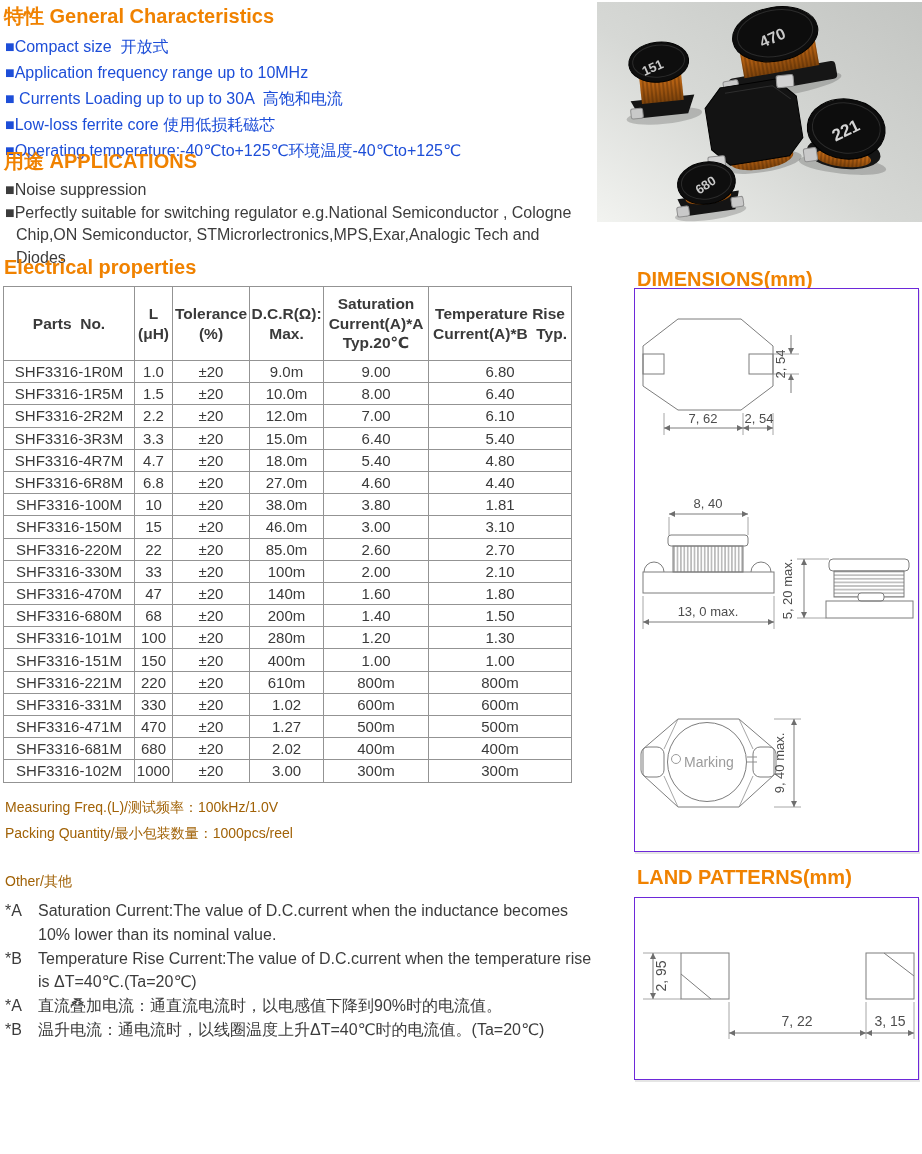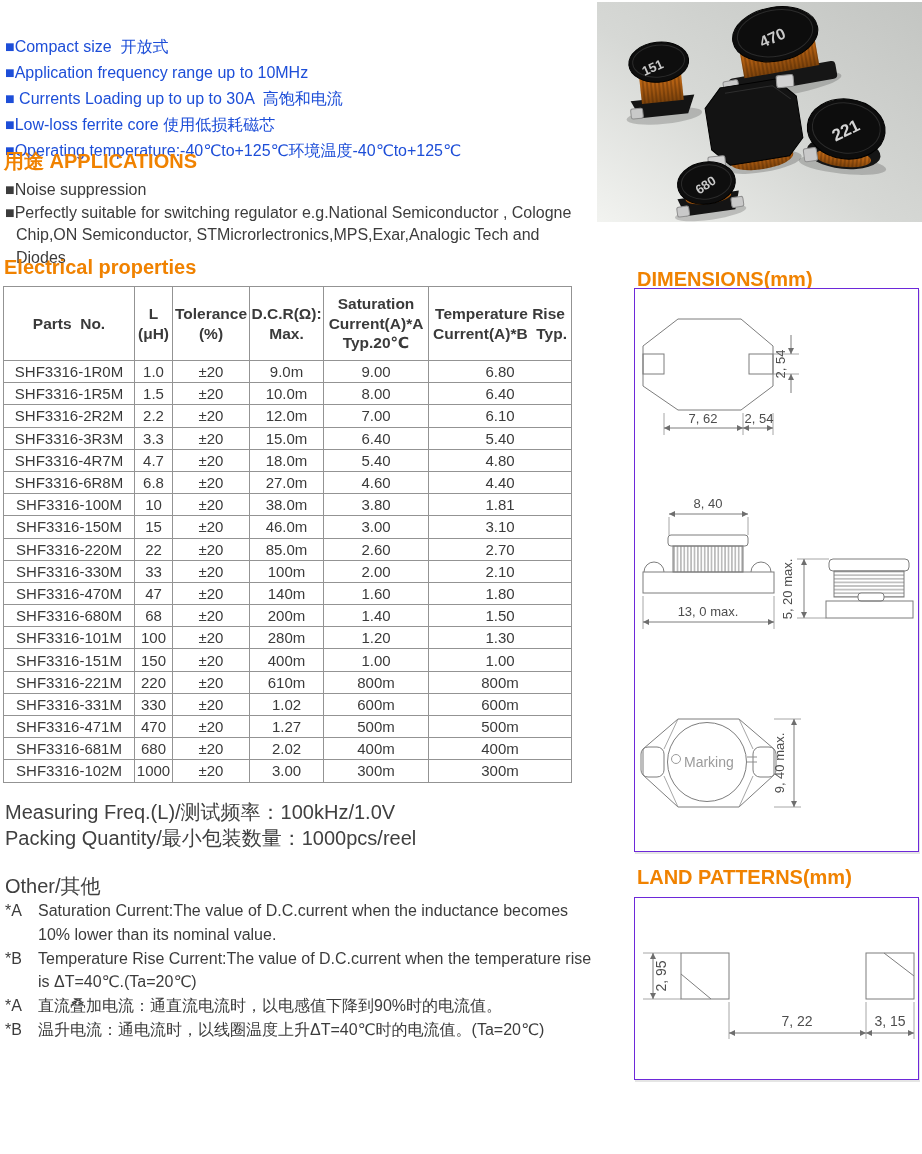--- a/index.html
+++ b/index.html
@@ -8,36 +8,37 @@
   .abs{position:absolute;}
   .h-orange{position:absolute;margin:0;font-size:20px;font-weight:bold;color:#f08200;letter-spacing:0;}
   .li{white-space:pre-wrap;font-size:16px;line-height:26px;color:#1d4ed8;}
   .li-tight{white-space:pre-wrap;font-size:16px;line-height:22.5px;color:#3c3c3c;}
   .hang{padding-left:11px;text-indent:-11px;}
   .etable{position:absolute;border-collapse:collapse;table-layout:fixed;background:#fff;}
   .etable th,.etable td{border:1px solid #939393;text-align:center;vertical-align:middle;
         color:#3a3a3a;padding:0;}
   .etable th{font-size:15.5px;font-weight:bold;white-space:pre-wrap;line-height:1.25;height:73px;}
   .etable td{font-size:15px;height:21.2px;line-height:1;}
-  .note-line{position:absolute;font-size:20px;color:#404040;white-space:pre-wrap;}
+  .note-line{position:absolute;font-size:14px;color:#a16207;white-space:pre-wrap;}
   .other-notes{position:absolute;width:592px;}
   .note{display:flex;font-size:16px;line-height:23.8px;color:#3c3c3c;}
   .note .mk{flex:0 0 33px;}
   .note .tx{flex:1;}
   .photo{position:absolute;left:597px;top:2px;width:325px;height:220px;}
   .draw-box{position:absolute;border:1px solid #6d28d9;background:#fff;box-shadow:1px 2px 0 rgba(0,0,0,0.10);}
   svg text{font-family:"Liberation Sans","DejaVu Sans",sans-serif;}
   .dimtxt{fill:#4d4d4d;font-size:13px;}
   .landtxt{fill:#4d4d4d;font-size:14px;}
 </style>
 </head>
 <body>
 
 <div class="page">
 
+  <h1 class="h-orange" style="left:4px;top:3px;">特性 General Characteristics</h1>
 
   <div class="abs" style="left:5px;top:34px;width:588px;">
     <div class="li">■Compact size  开放式</div>
     <div class="li">■Application frequency range up to 10MHz</div>
     <div class="li">■ Currents Loading up to up to 30A  高饱和电流</div>
     <div class="li">■Low-loss ferrite core 使用低损耗磁芯</div>
     <div class="li">■Operating temperature:-40℃to+125℃环境温度-40℃to+125℃</div>
   </div>
 
   <h1 class="h-orange" style="left:4px;top:148px;">用途 APPLICATIONS</h1>

